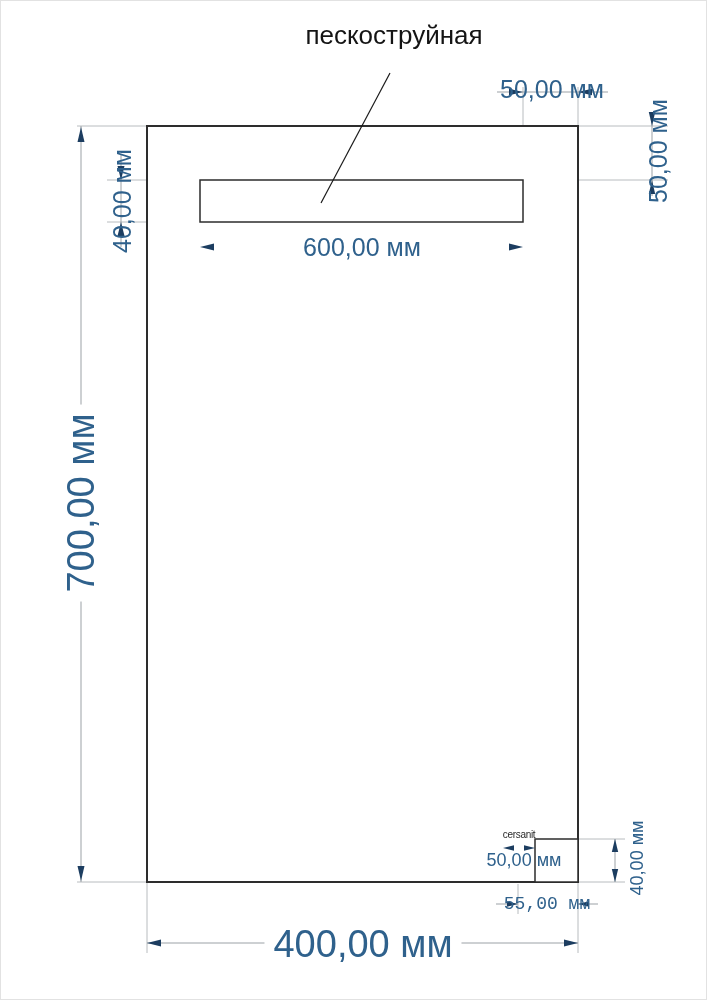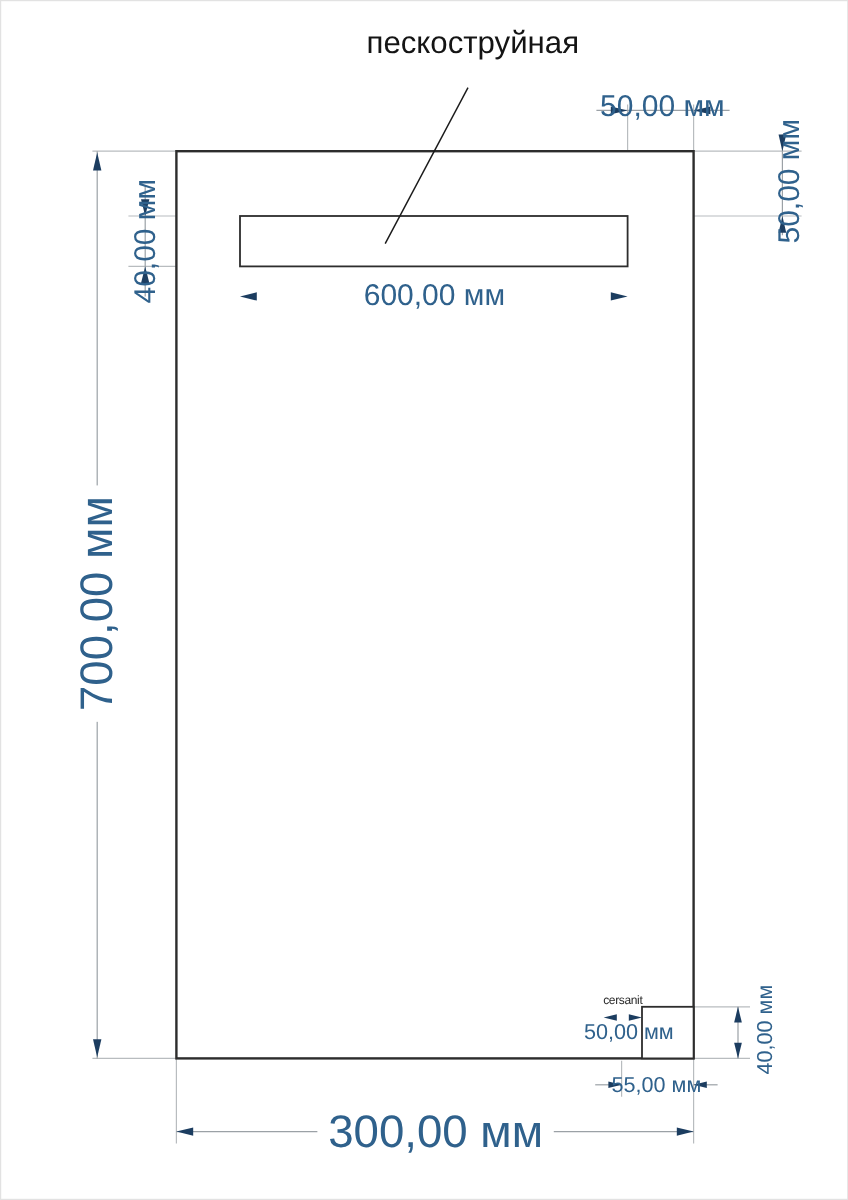--- a/index.html
+++ b/index.html
@@ -29,21 +29,21 @@
        color:#2a2a2a;transform:translate(-50%,-50%);}
 
   
   #dim-mirror-height{left:81px;top:503px;}
   #dim-mirror-width{left:363px;top:944px;}
   #dim-strip-width{left:362px;top:247px;}
   #dim-strip-height{left:122px;top:201px;}
   #dim-strip-offset-right{left:552px;top:89px;}
   #dim-strip-offset-top{left:658px;top:151px;}
   #dim-logo-width{left:524px;top:860px;}
-  #dim-logo-offset-right{left:547px;top:904px;}
+  #dim-logo-offset-right{left:547px;top:904px;font-family:Liberation Mono, monospace;}
   #dim-logo-offset-bottom{left:637px;top:858px;}
   #logo-cersanit{left:519px;top:834px;}
 </style>
 </head>
 <body>
 
 <div id="stage" style="--dimtext: #2f618c; --arrow: #1c3d60; --ext: #b8bcbf; --dimline: #9ba1a6; --outline: #2d2d2d; --label: #141414; --bg: #ffffff;">
 
   <svg id="linework" width="707" height="1000" viewBox="0 0 707 1000">
 
@@ -108,21 +108,21 @@
       <polygon class="arr" points="615,882 611.8,869 618.2,869"></polygon>
     </g>
   </svg>
 
   <div class="annotation">
     <div>пескоструйная</div>
   </div>
 
   <div class="txt rot big mask" id="dim-mirror-height">700,00 мм</div>
 
-  <div class="txt big mask" id="dim-mirror-width">300,00 мм</div>
+  <div class="txt big mask" id="dim-mirror-width">400,00 мм</div>
 
   <div class="txt med mask" id="dim-strip-width">600,00 мм</div>
 
   <div class="txt rot med" id="dim-strip-height">40,00 мм</div>
 
   <div class="txt med" id="dim-strip-offset-right">50,00 мм</div>
 
   <div class="txt rot med" id="dim-strip-offset-top">50,00 мм</div>
 
   <div class="txt sml" id="dim-logo-width">50,00 мм</div>

